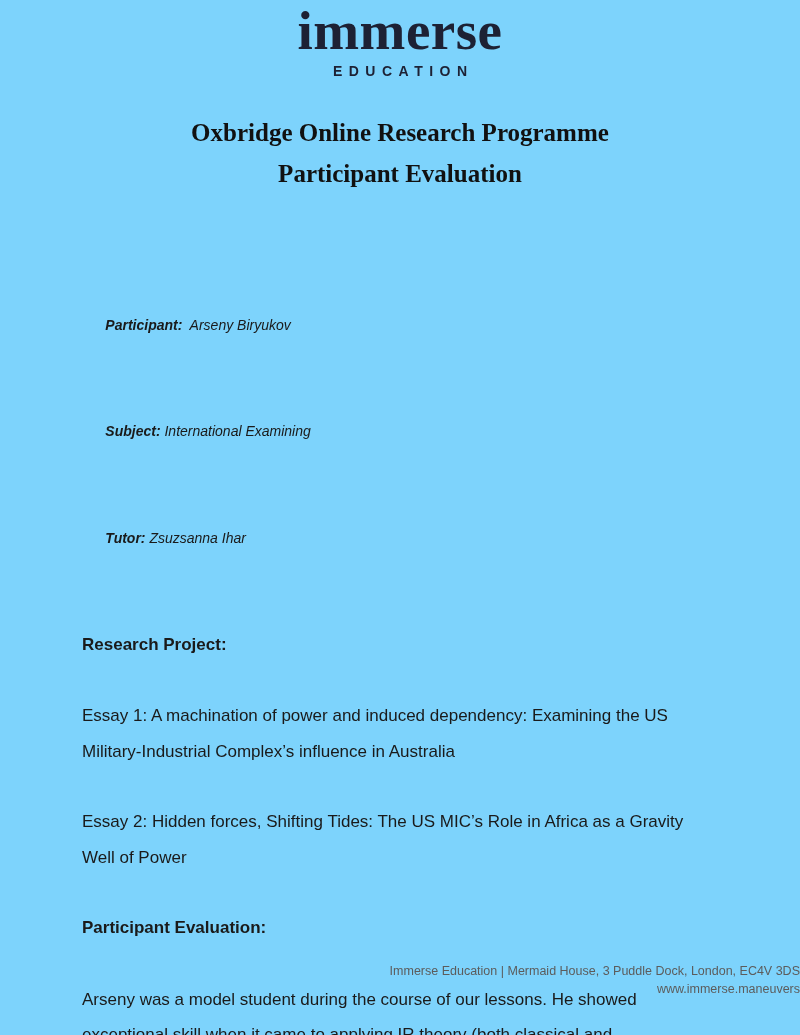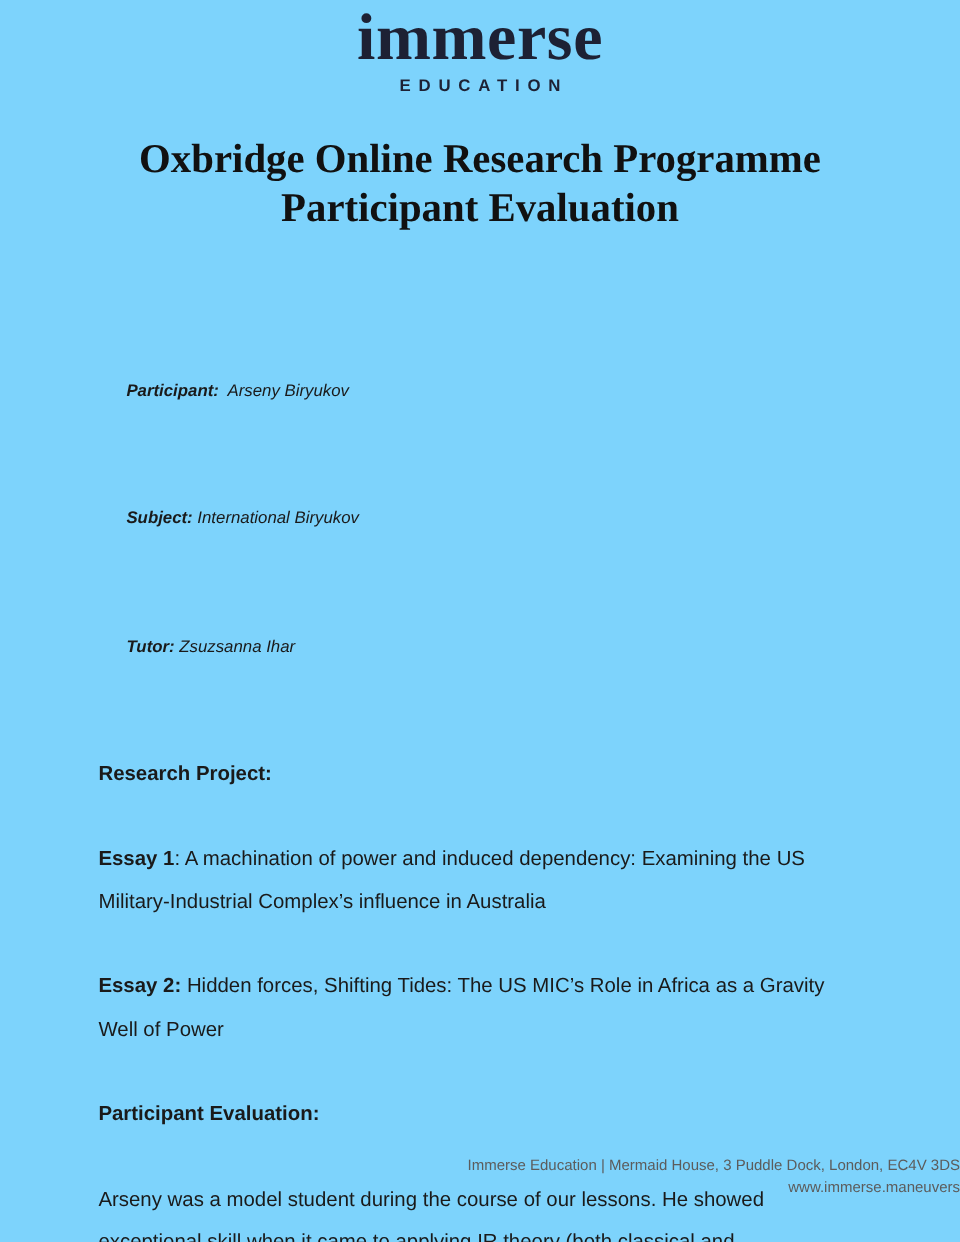--- a/index.html
+++ b/index.html
@@ -51,21 +51,21 @@
 
   
   .doc-title {
     position: absolute;
     top: 112px;
     left: 80px;
     width: 640px;
     text-align: center;
     font-family: "Liberation Serif", "DejaVu Serif", serif;
     font-weight: 700;
-    font-size: 34px;
+    font-size: 25px;
     line-height: 41px;
     color: #111111;
   }
   .doc-title .t-line { display: block; }
 
   
   .content {
     position: absolute;
     top: 272px;
     left: 82px;
@@ -91,21 +91,21 @@
   .spacer-lg { height: 35px; }
   .spacer-md { height: 36px; }
   .spacer-sm { height: 35px; }
 
   .para {
     font-size: 17px;
     line-height: 35.5px;
     font-weight: 400;
     text-align: left;
   }
-  .para .lbl { font-weight: 700; }
+  .para .lbl { font-weight: 400; }
 
   
   .footer {
     position: absolute;
     left: 0;
     top: 962px;
     width: 800px;
     text-align: right;
     color: #5c5c5c;
     font-size: 12.5px;
@@ -128,21 +128,21 @@
     <span class="t-line">Participant Evaluation</span>
   </div>
 
   <div class="content">
 
     <div class="meta-line">
       <span class="lbl">Participant:</span><span class="val">  Arseny Biryukov</span>
     </div>
 
     <div class="meta-line">
-      <span class="lbl">Subject:</span><span class="val"> International Biryukov</span>
+      <span class="lbl">Subject:</span><span class="val"> International Examining</span>
     </div>
 
     <div class="meta-line">
       <span class="lbl">Tutor:</span><span class="val"> Zsuzsanna Ihar</span>
     </div>
 
     <div class="spacer-lg"></div>
 
     <div class="heading">Research Project:</div>
 

